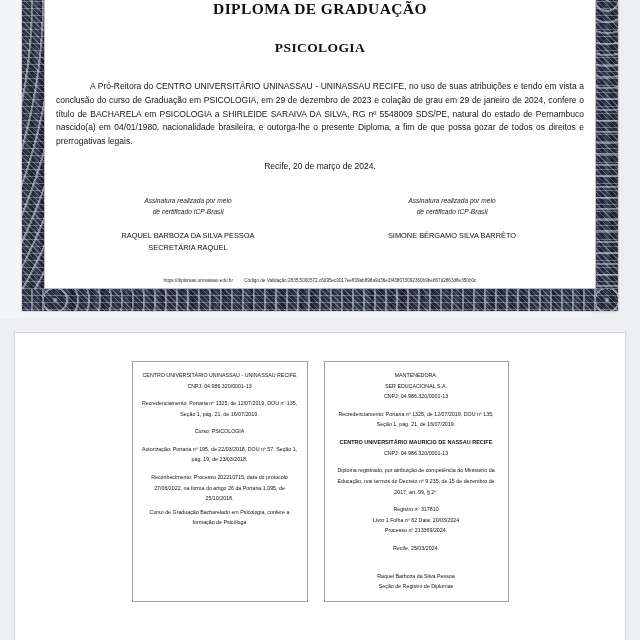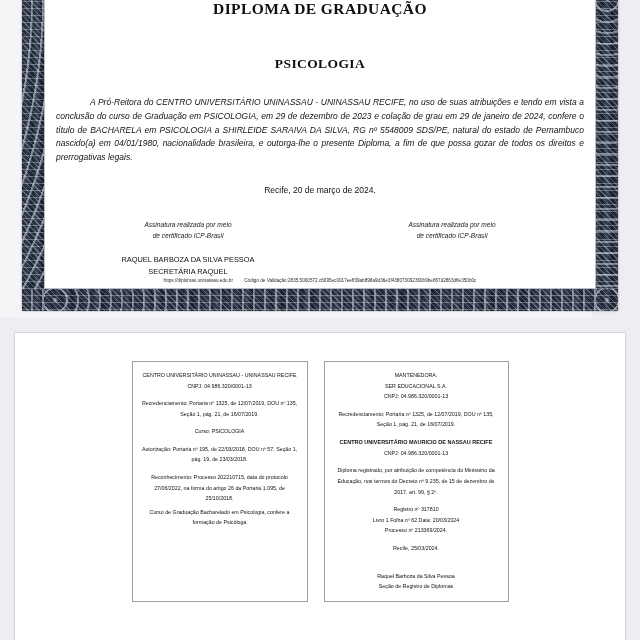--- a/index.html
+++ b/index.html
@@ -100,35 +100,34 @@
     font-size: 15.5px;
     letter-spacing: 0.4px;
     margin-top: 6px;
   }
   .diploma-course-title {
     text-align: center;
     font-family: "Liberation Serif", serif;
     font-weight: bold;
     font-size: 13.5px;
     letter-spacing: 0.4px;
-    margin-top: 38px;
+    margin-top: 22px;
   }
 
   .diploma-body {
     margin-top: 24px;
     font-size: 8.5px;
     line-height: 1.62;
     text-align: justify;
     text-indent: 34px;
     color: #131313;
-    font-style: italic;
   }
 
   .diploma-place-date {
-    margin-top: 20px;
+    margin-top: 12px;
     text-align: center;
     font-size: 8.5px;
   }
 
   .signatures {
     margin-top: 24px;
     display: flex;
     justify-content: space-around;
   }
   .sig-block {
@@ -244,20 +243,21 @@
             <div>SECRETÁRIA RAQUEL</div>
           </div>
         </div>
 
         <div class="sig-block">
           <div class="sig-note">
             <div>Assinatura realizada por meio</div>
             <div>de certificado ICP-Brasil</div>
           </div>
           <div class="sig-name">
+            <div>SIMONE BÉRGAMO SILVA BARRÊTO</div>
           </div>
         </div>
       </div>
 
       <div class="diploma-footer">
         <span>https://diplomas.uninassau.edu.br</span>
         <span class="fcode">Código de Validação:2835.5000572.c6095ec0017eeff39ab898a9d36e3f438073092360b9be867d2863dffe350b0c</span>
       </div>
     </div>
   </div>

